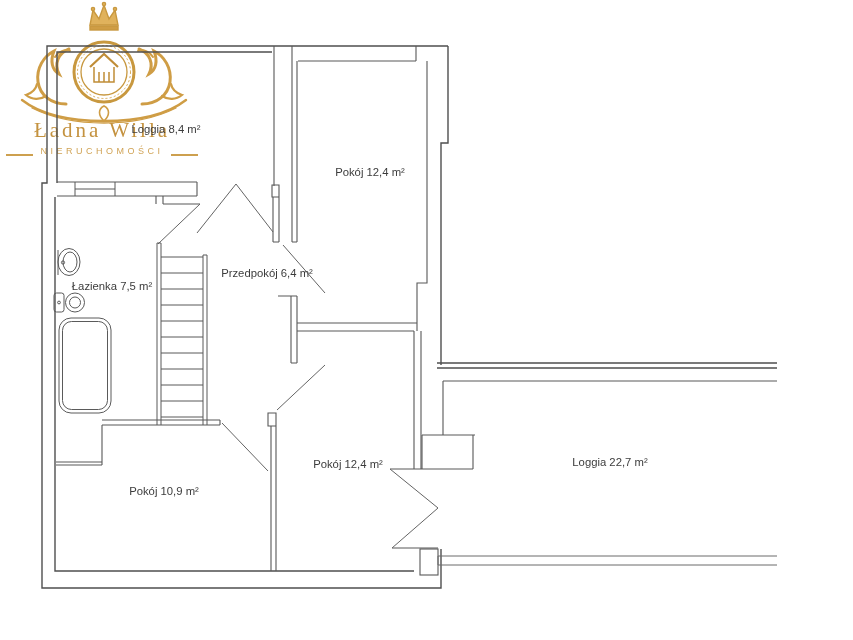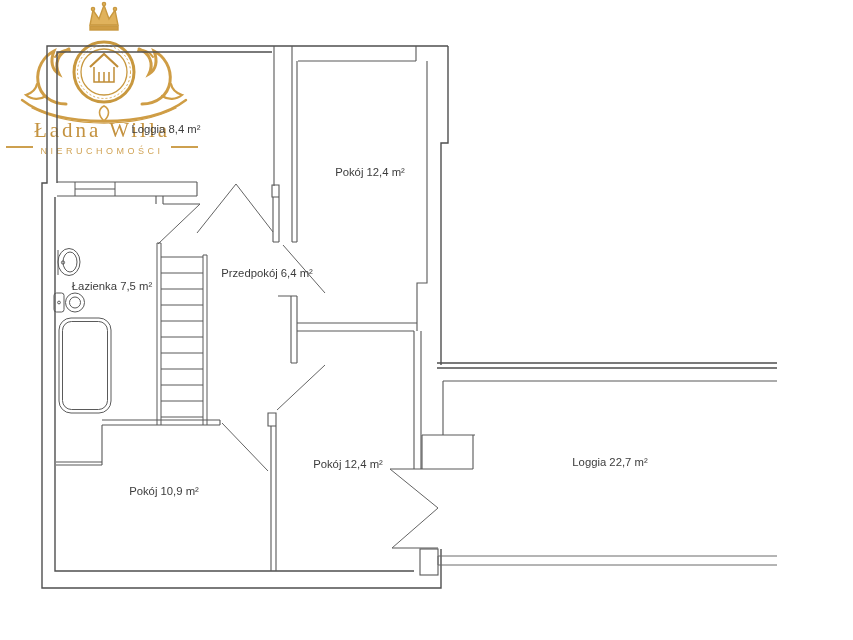--- a/index.html
+++ b/index.html
@@ -3,21 +3,21 @@
 <meta charset="utf-8">
 <style>
   html,body{margin:0;padding:0;background:#ffffff;}
   .stage{position:relative;width:777px;height:640px;background:#ffffff;overflow:hidden;
          font-family:"Liberation Sans",sans-serif;}
   .plan{position:absolute;left:0;top:0;z-index:2;}
   .logo{position:absolute;left:6px;top:0;width:192px;z-index:1;text-align:center;}
   .logo svg{display:block;margin:0 auto;}
   .brand-name{font-family:"Liberation Serif",serif;font-size:21px;letter-spacing:3px;
               color:#c4923f;white-space:nowrap;line-height:1;margin-top:-8px;}
-  .brand-sub{display:flex;align-items:flex-start;justify-content:center;gap:7px;margin-top:5px;}
+  .brand-sub{display:flex;align-items:flex-end;justify-content:center;gap:7px;margin-top:5px;}
   .brand-sub .txt{font-size:9px;letter-spacing:3.5px;color:#d0a355;white-space:nowrap;}
   .dash{display:inline-block;width:30px;height:2px;background:#cda04f;}
   text.room-label{font-family:"Liberation Sans",sans-serif;font-size:11.3px;fill:#3c3c3c;
                   text-anchor:middle;}
 </style>
 </head>
 <body>
 
 <div class="stage">
 

